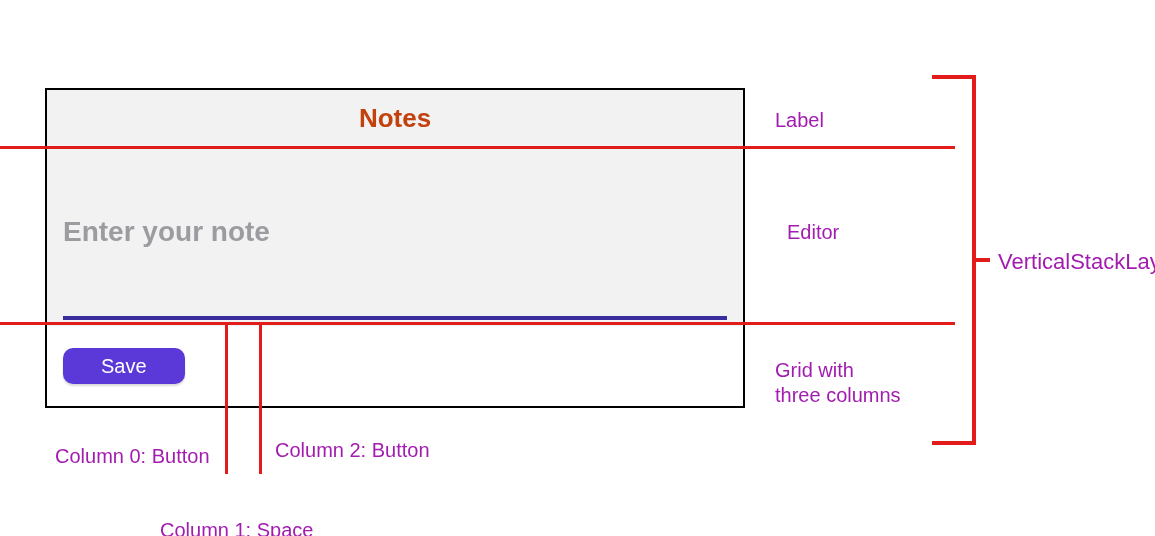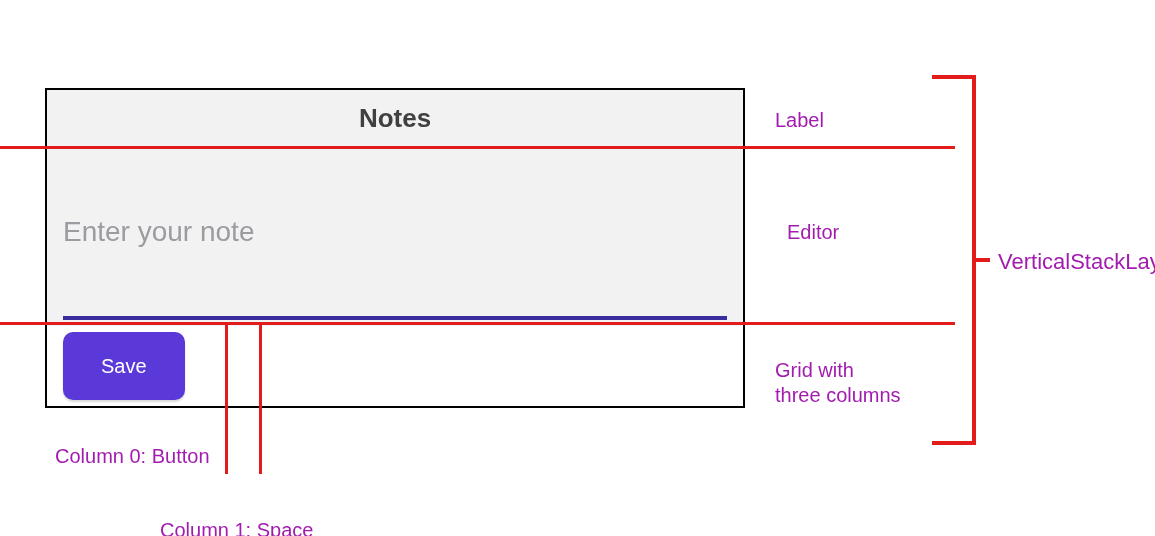--- a/index.html
+++ b/index.html
@@ -29,29 +29,30 @@
     background: #f2f2f3;
   }
   .title-row {
     width: 100%;
     height: 56px;
     display: flex;
     align-items: center;
     justify-content: center;
   }
   .title {
-    color: #404040;
+    color: #c2410c;
     font-size: 26px;
     font-weight: 700;
   }
   .editor-row {
     width: 100%;
     height: 180px;
     padding: 0 0;
     position: relative;
+    font-weight: bold;
   }
   .editor {
     position: absolute;
     left: 16px;
     right: 16px;
     bottom: 12px;
     top: 40px;
     display: flex;
     align-items: center;
   }
@@ -75,21 +76,21 @@
     align-items: center;
     padding: 0 16px;
     gap: 0;
     background: #fff;
     border-top: none;
   }
   .button-row .colspace {
     width: 42px;
   }
   .btn {
-    height: 68px;
+    height: 36px;
     border: none;
     border-radius: 10px;
     background: #5a39d8;
     color: #fff;
     font-size: 20px;
     padding: 0 38px;
     cursor: pointer;
     font-weight: 400;
     box-shadow: 0 2px 2px rgba(0,0,0,0.15);
   }
@@ -149,15 +150,16 @@
 three columns</div>
 
 <div class="brace-vert" style="left:972px; top:75px; height:370px;"></div>
 <div class="brace-top" style="left:932px; top:75px; width:40px;"></div>
 <div class="brace-bot" style="left:932px; top:441px; width:40px;"></div>
 <div class="brace-tick" style="left:972px; top:258px; width:18px;"></div>
 
 <div class="ann-label big-label" style="left:998px; top:248px;">VerticalStackLayout</div>
 
 <div class="ann-label" style="left:55px; top:444px;">Column 0: Button</div>
+<div class="ann-label" style="left:275px; top:438px;">Column 2: Button</div>
 <div class="ann-label" style="left:160px; top:518px;">Column 1: Space</div>
 
 </div>
 
 </body></html>

